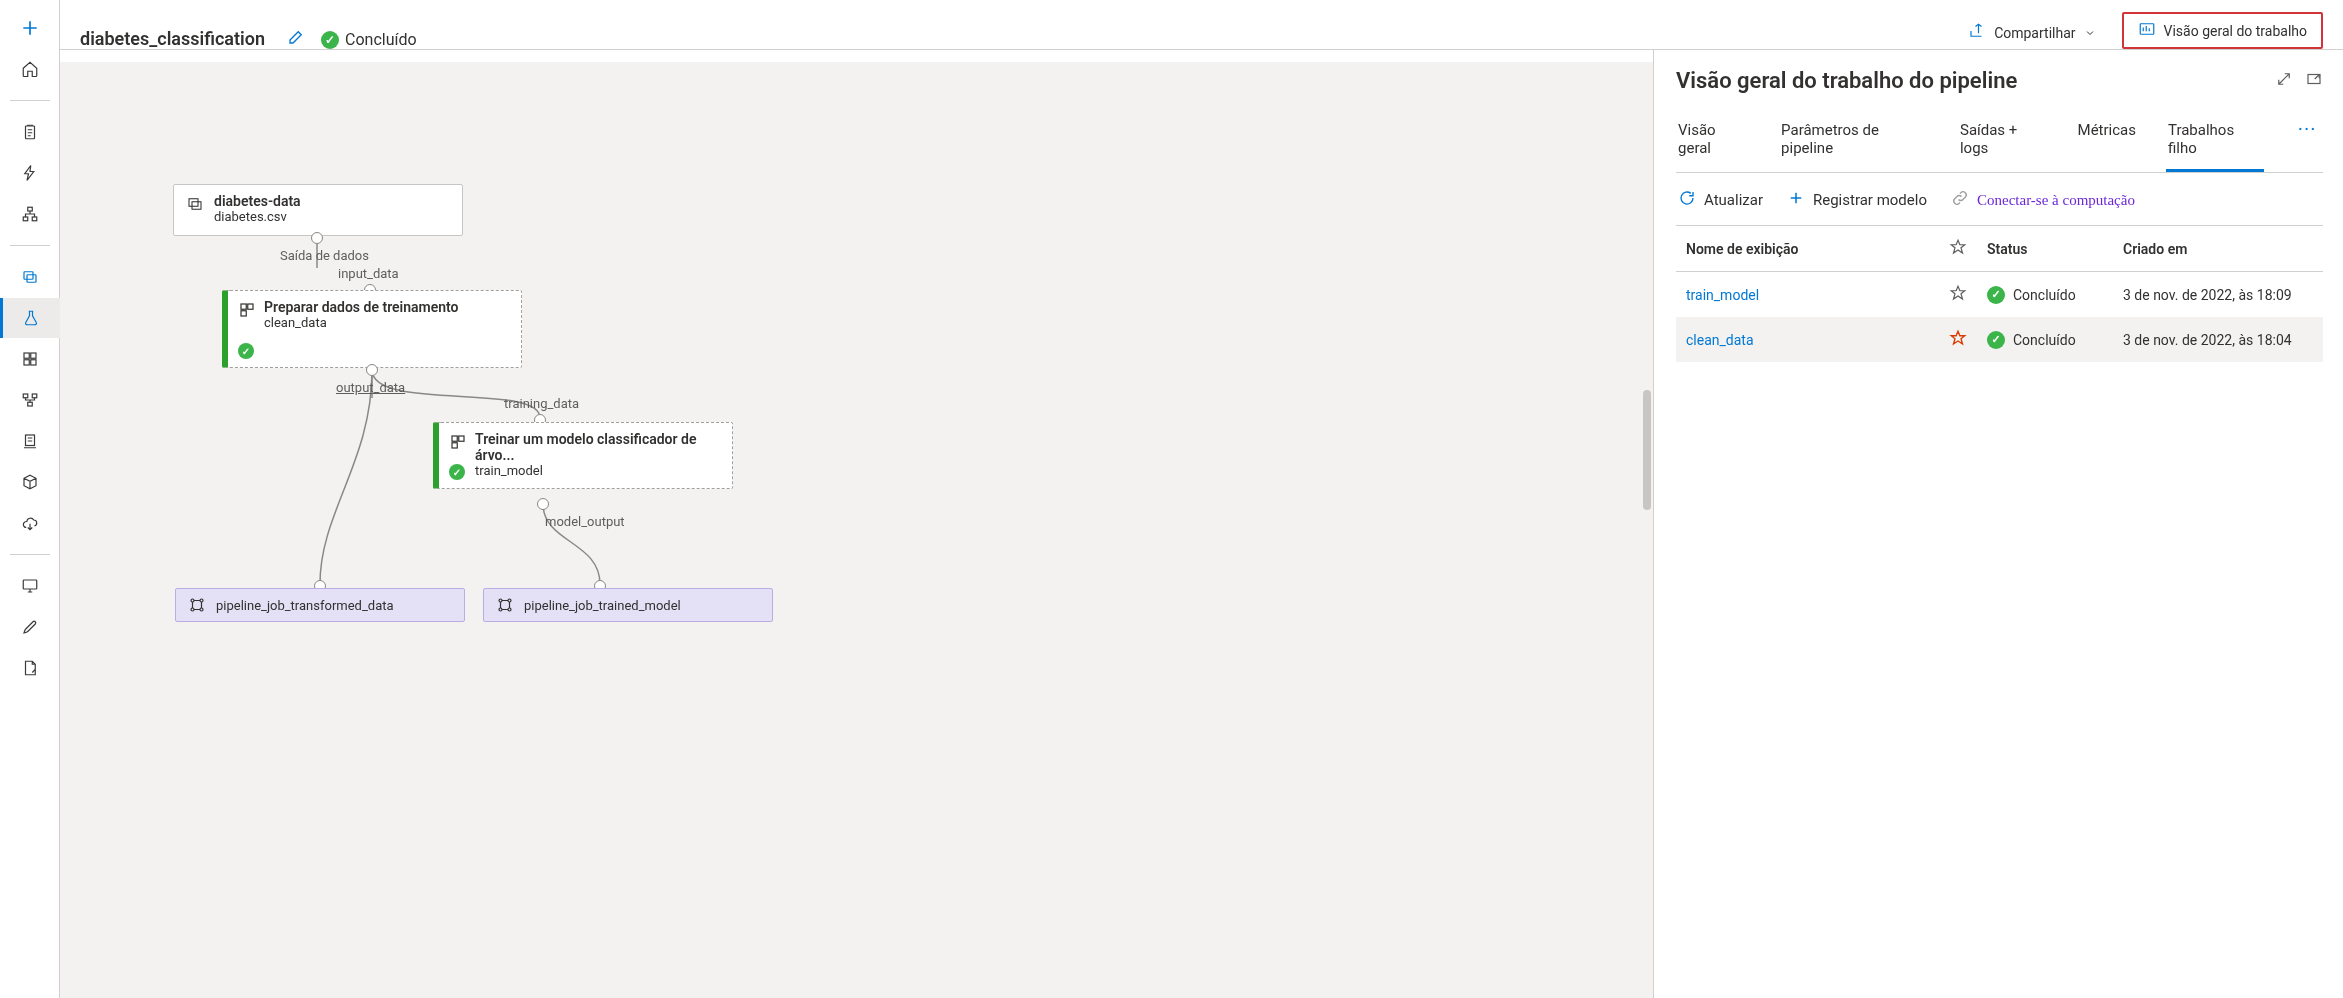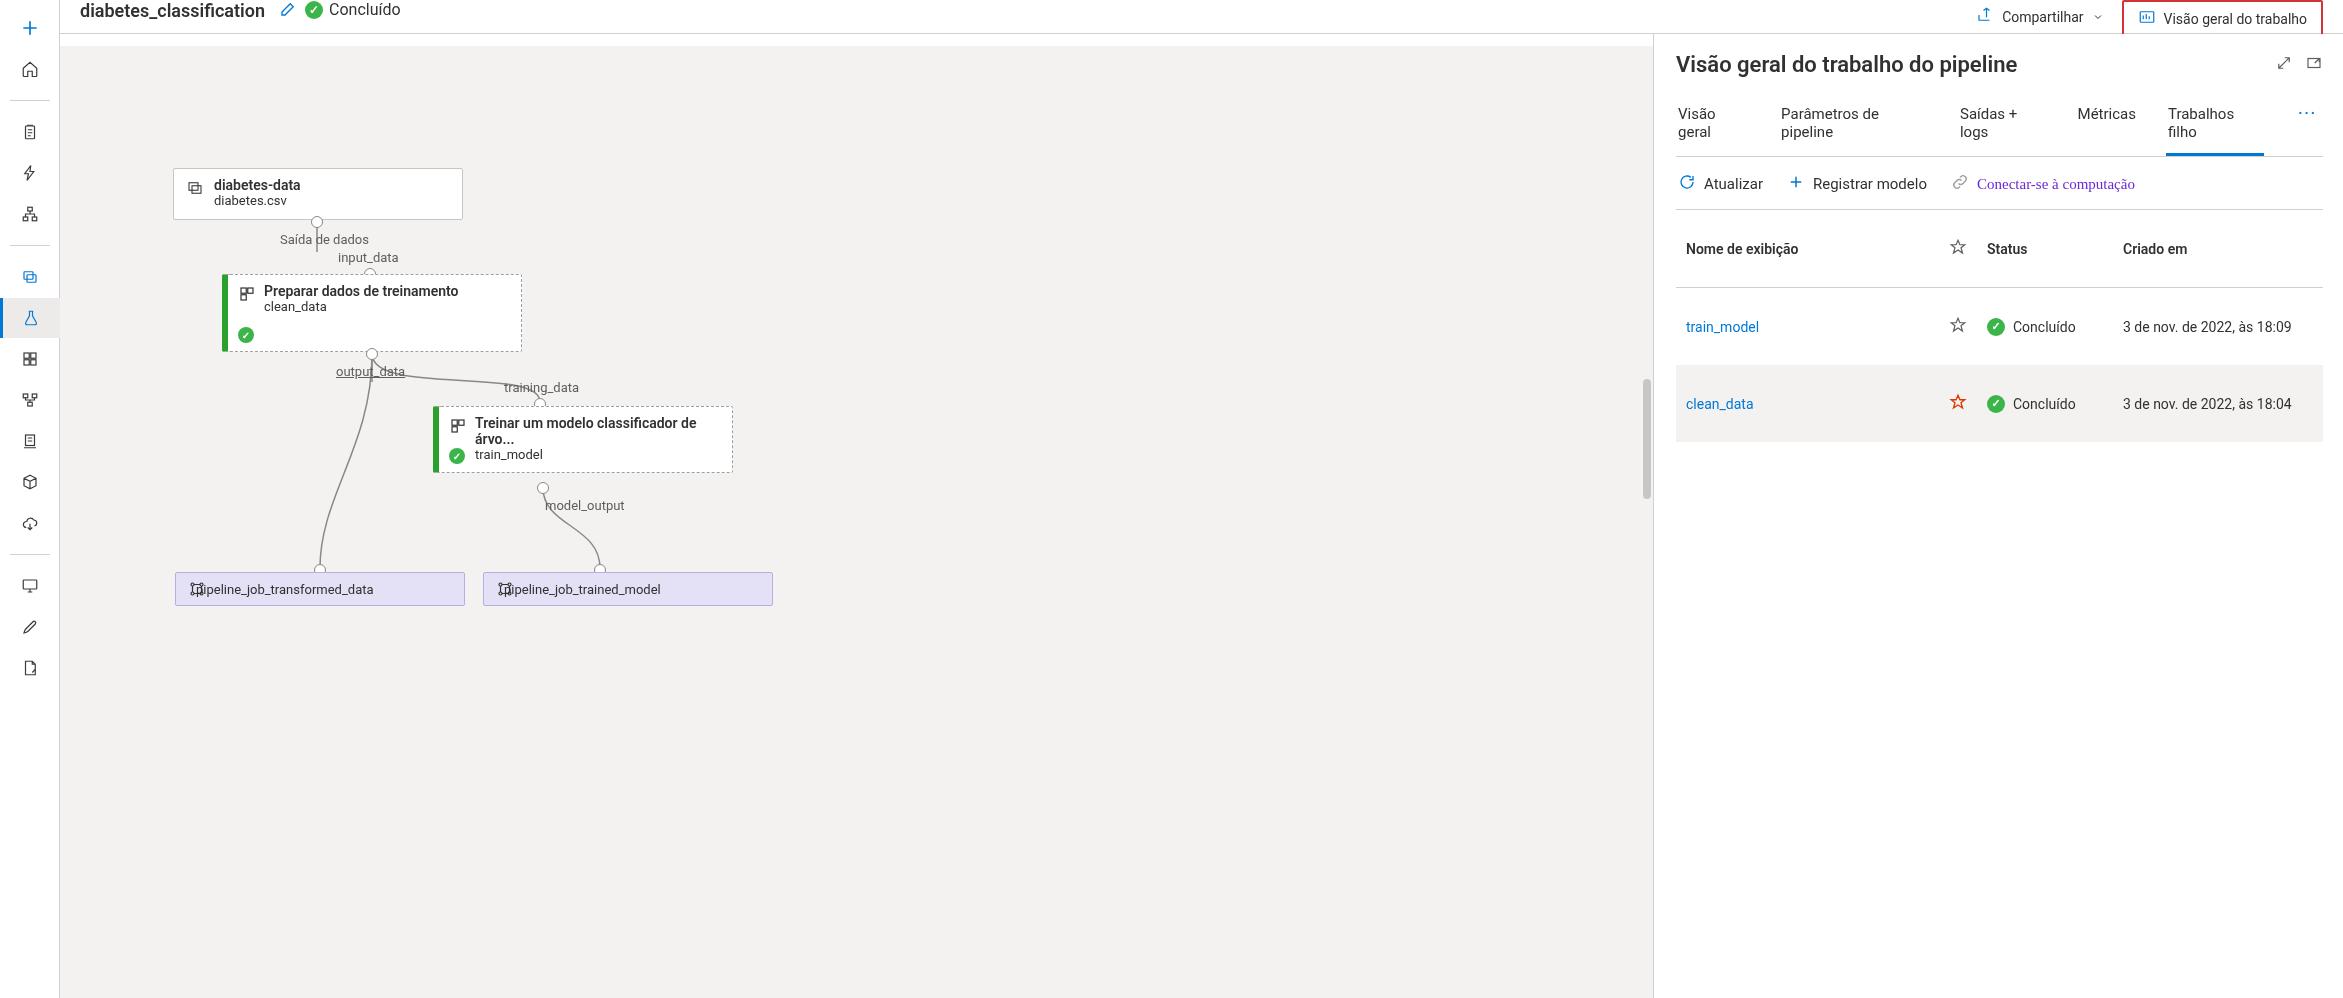--- a/index.html
+++ b/index.html
@@ -45,25 +45,25 @@
     color: #3b3a39;
   }
   .side-btn.active { background: #edebe9; color: var(--blue); border-left: 3px solid var(--blue); border-radius: 0; width: 60px; }
   .side-btn.first { color: var(--blue); }
   .side-sep { width: 40px; height: 1px; background: var(--border); margin: 10px 0; }
 
   
   .main { flex: 1; display: flex; flex-direction: column; }
 
   .topbar {
-    height: 34px;
+    height: 50px;
     border-bottom: 1px solid var(--border);
-    display: flex; align-items: flex-start;
+    display: flex; align-items: flex-end;
     padding: 0 20px;
-    gap: 8px;
+    gap: 16px;
   }
   .job-title { font-size: 18px; font-weight: 600; margin-right: 6px; }
   .edit-ic { color: var(--blue); }
   .status-pill { display: flex; align-items: center; gap: 6px; font-size: 16px; color: var(--text); }
   .status-dot {
     width: 18px; height: 18px; border-radius: 50%;
     background: var(--green-fill);
     display: inline-flex; align-items: center; justify-content: center;
     color: #fff; font-size: 12px; font-weight: bold;
   }
@@ -109,21 +109,21 @@
   .node .ok {
     position: absolute; left: 10px; bottom: 8px;
     width: 16px; height: 16px; border-radius: 50%;
     background: var(--green-fill); color:#fff;
     display:flex;align-items:center;justify-content:center;font-size:10px;font-weight:bold;
   }
   .node.output {
     background: var(--lavender);
     border: 1px solid var(--lavender-border);
     width: 290px;
-    padding-left: 20px;
+    padding-left: 40px;
     display: flex; align-items: center;
     height: 34px;
   }
   .port-label {
     position: absolute; font-size: 13px; color: var(--text-secondary);
     white-space: nowrap;
   }
   .port {
     position: absolute; width: 12px; height: 12px; border-radius: 50%;
     background: #fff; border: 1px solid #8a8886;
@@ -160,21 +160,21 @@
   }
   .tool-btn { display: flex; align-items: center; gap: 8px; cursor: pointer; font-size: 15px;}
   .tool-btn .ic { color: var(--blue); }
   .tool-btn.disabled { color: #6d28d9; cursor: default; font-family: Liberation Serif, serif; }
   .tool-btn.disabled .ic { color: #a19f9d; }
 
   .thead, .trow {
     display: grid;
     grid-template-columns: 1fr 32px 130px 190px;
     align-items: center;
-    padding: 28px 10px;
+    padding: 12px 10px;
     gap: 6px;
   }
   .thead { font-weight: 600; border-top: 1px solid var(--border); border-bottom: 1px solid var(--border); }
   .trow.alt { background: var(--row-alt); }
   .job-link { color: var(--link); cursor: pointer; }
   .status-cell { display: flex; align-items: center; gap: 8px; }
   .status-ic {
     width: 18px; height: 18px; border-radius: 50%;
     background: var(--green-fill); color: #fff;
     display: inline-flex; align-items: center; justify-content: center;

